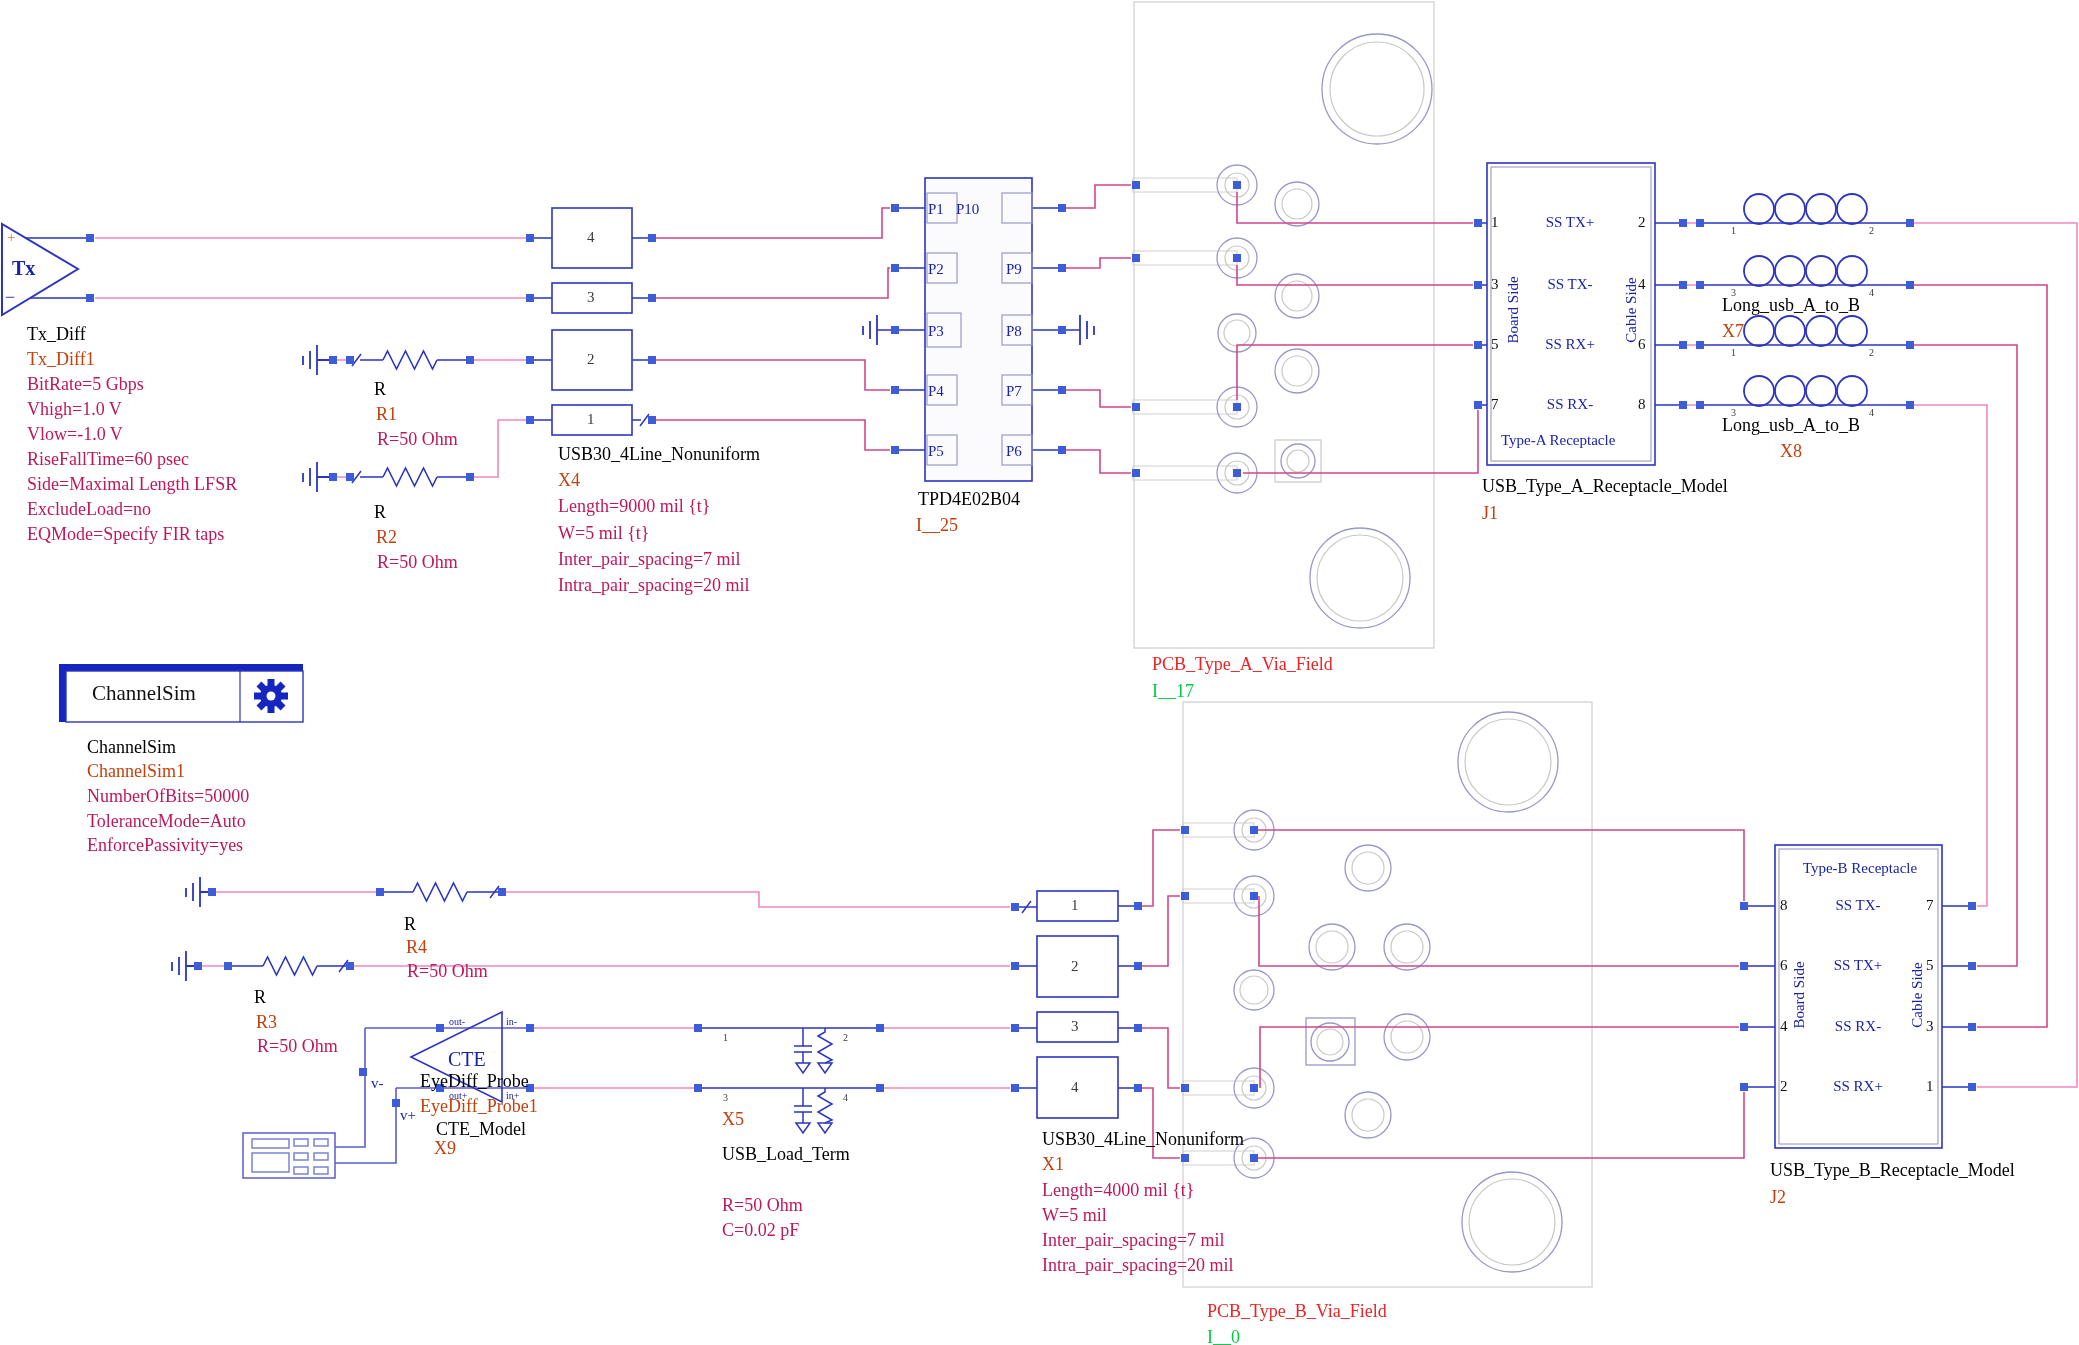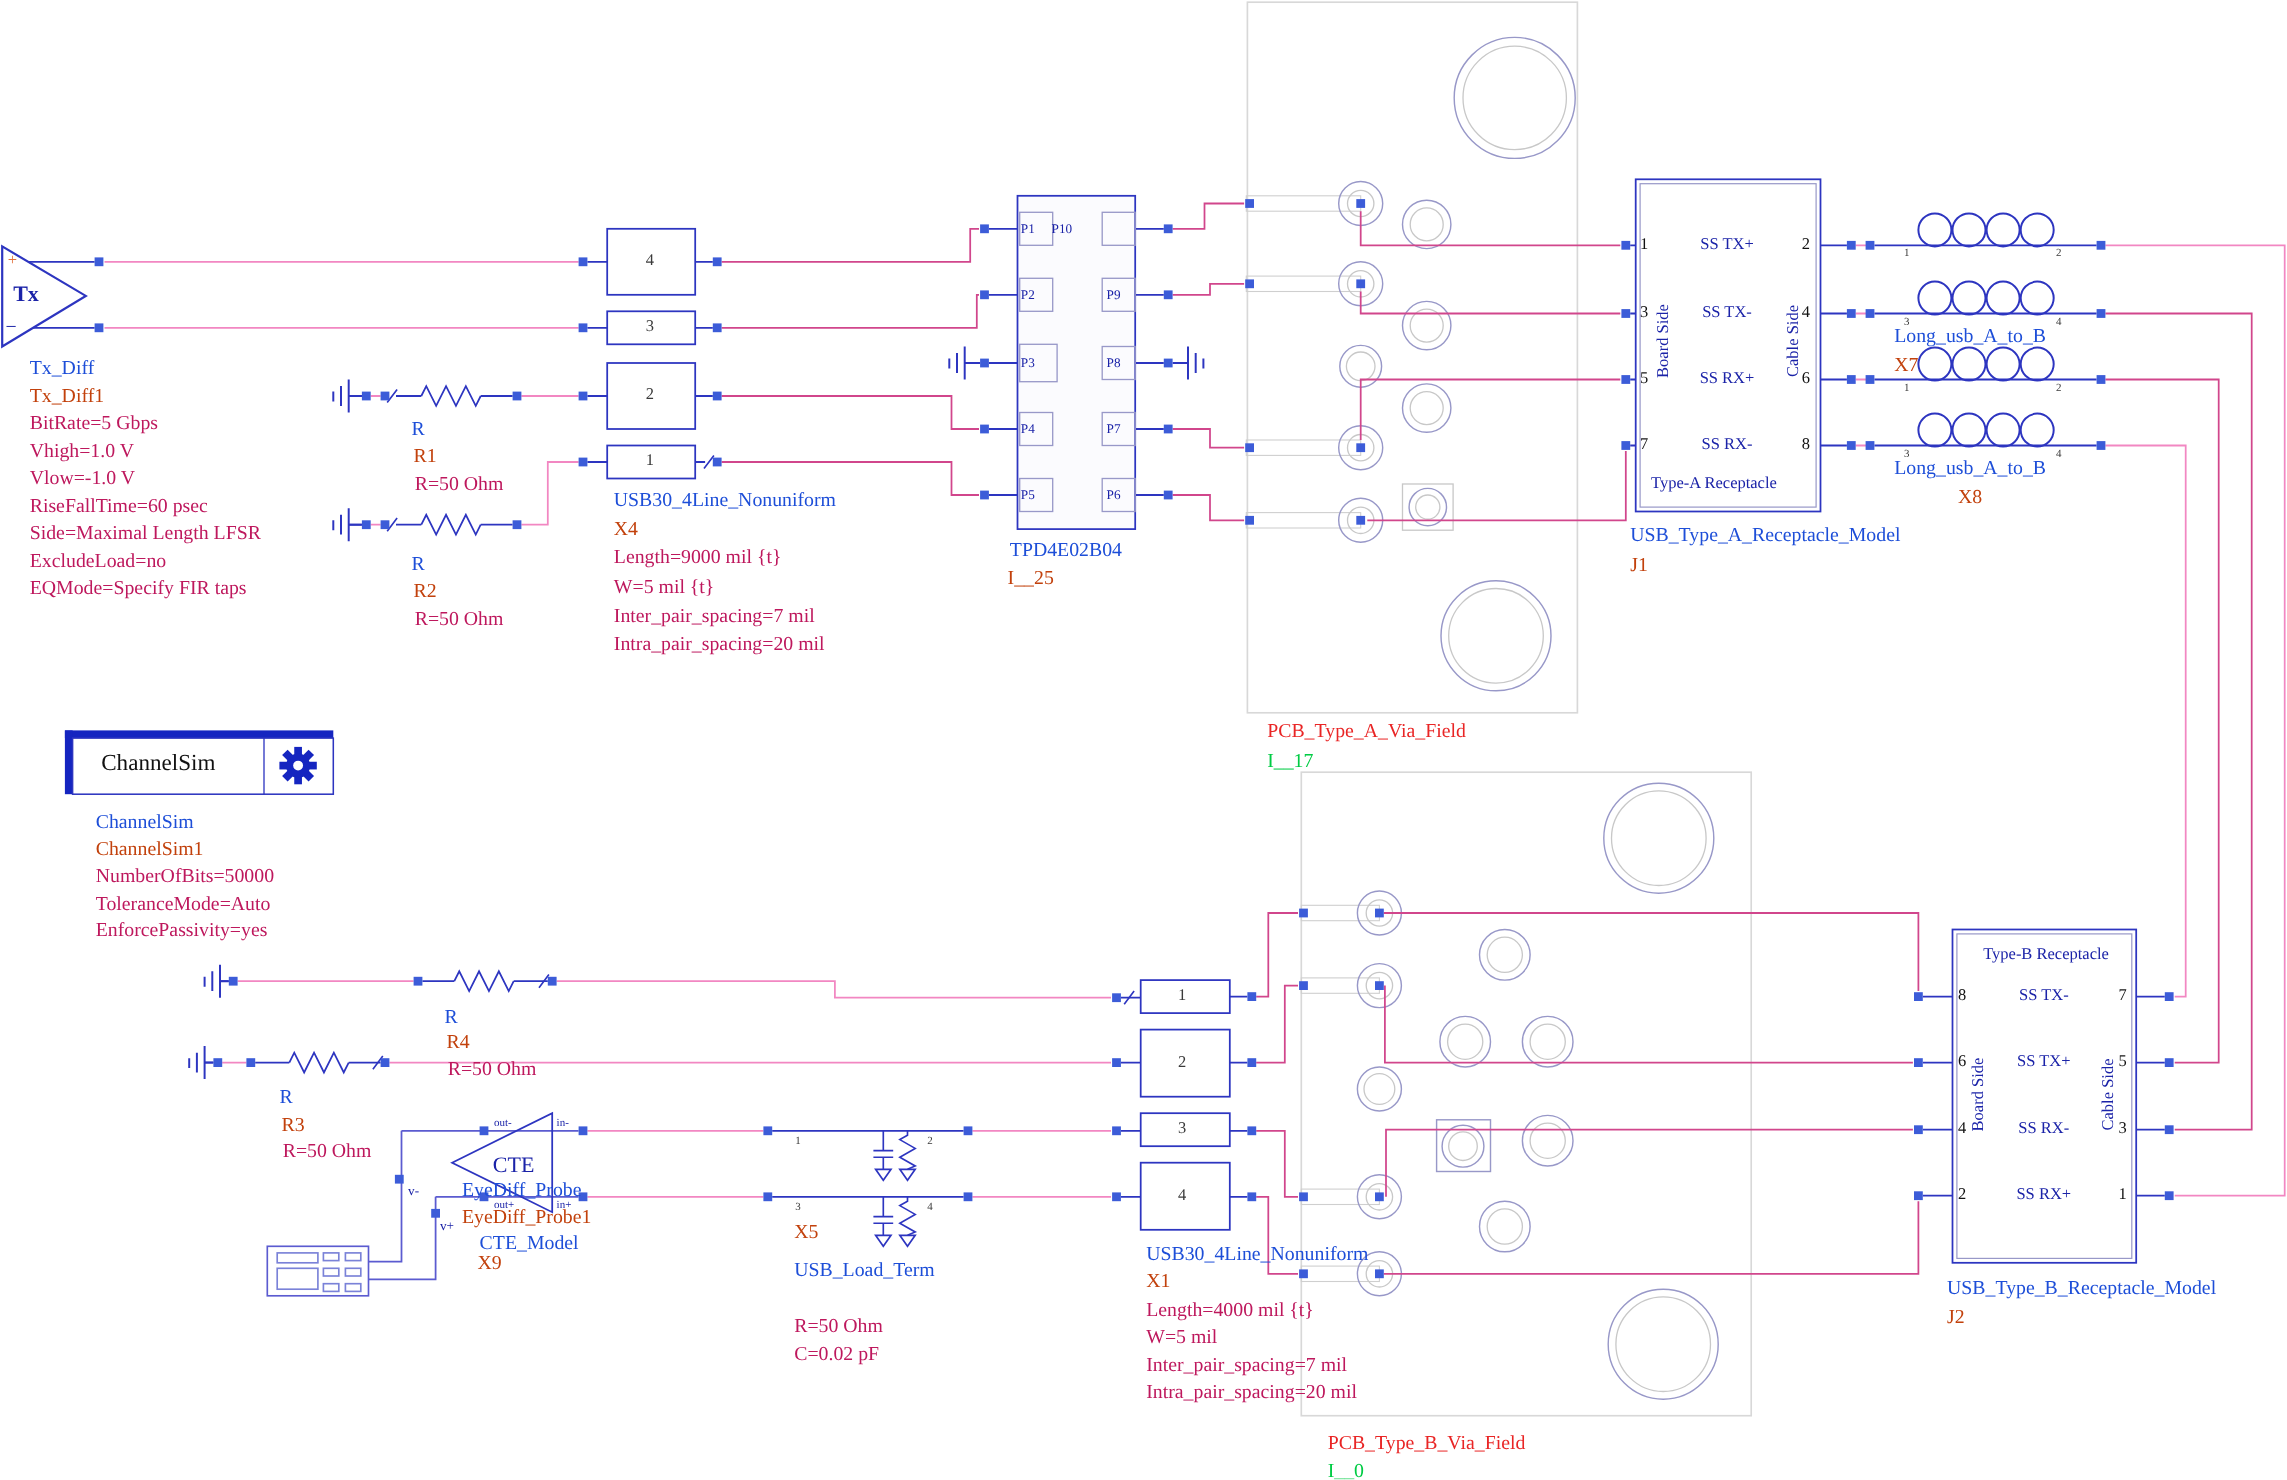--- a/index.html
+++ b/index.html
@@ -1,20 +1,20 @@
 <!DOCTYPE html>
 <html><head>
 <meta charset="utf-8">
 <style>
   html,body{margin:0;padding:0;background:#ffffff;}
   #canvas{position:relative;width:2079px;height:1345px;background:#ffffff;overflow:hidden;}
   #schem-svg{position:absolute;left:0;top:0;}
   .lbl{position:absolute;font-family:"Liberation Serif",serif;white-space:nowrap;line-height:1;}
-  .s10{font-size:10px}.s11{font-size:12px}.s15{font-size:15px}.s18{font-size:18px}.s20{font-size:20px}.s21{font-size:21px}
-  .c-type{color:#1d4ed8}
+  .s10{font-size:10px}.s11{font-size:15px}.s15{font-size:15px}.s18{font-size:18px}.s20{font-size:20px}.s21{font-size:21px}
+  .c-type{color:#000000}
   .c-inst{color:#c2410c}
   .c-par{color:#be185d}
   .c-red{color:#E92525}
   .c-green{color:#00CC44}
   .c-nav{color:#1B23A8}
   .c-blk{color:#111111}
   .c-port{color:#3a3a3a}
   .c-plus{color:#E2703A}
   .ctr{text-align:center}
   .vert{transform:translate(-50%,-50%) rotate(-90deg);}

